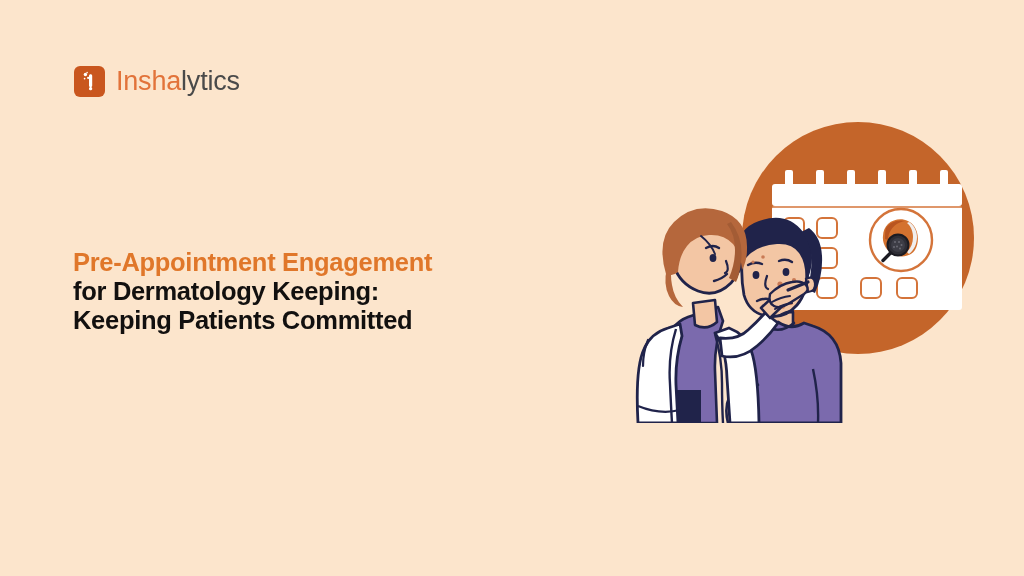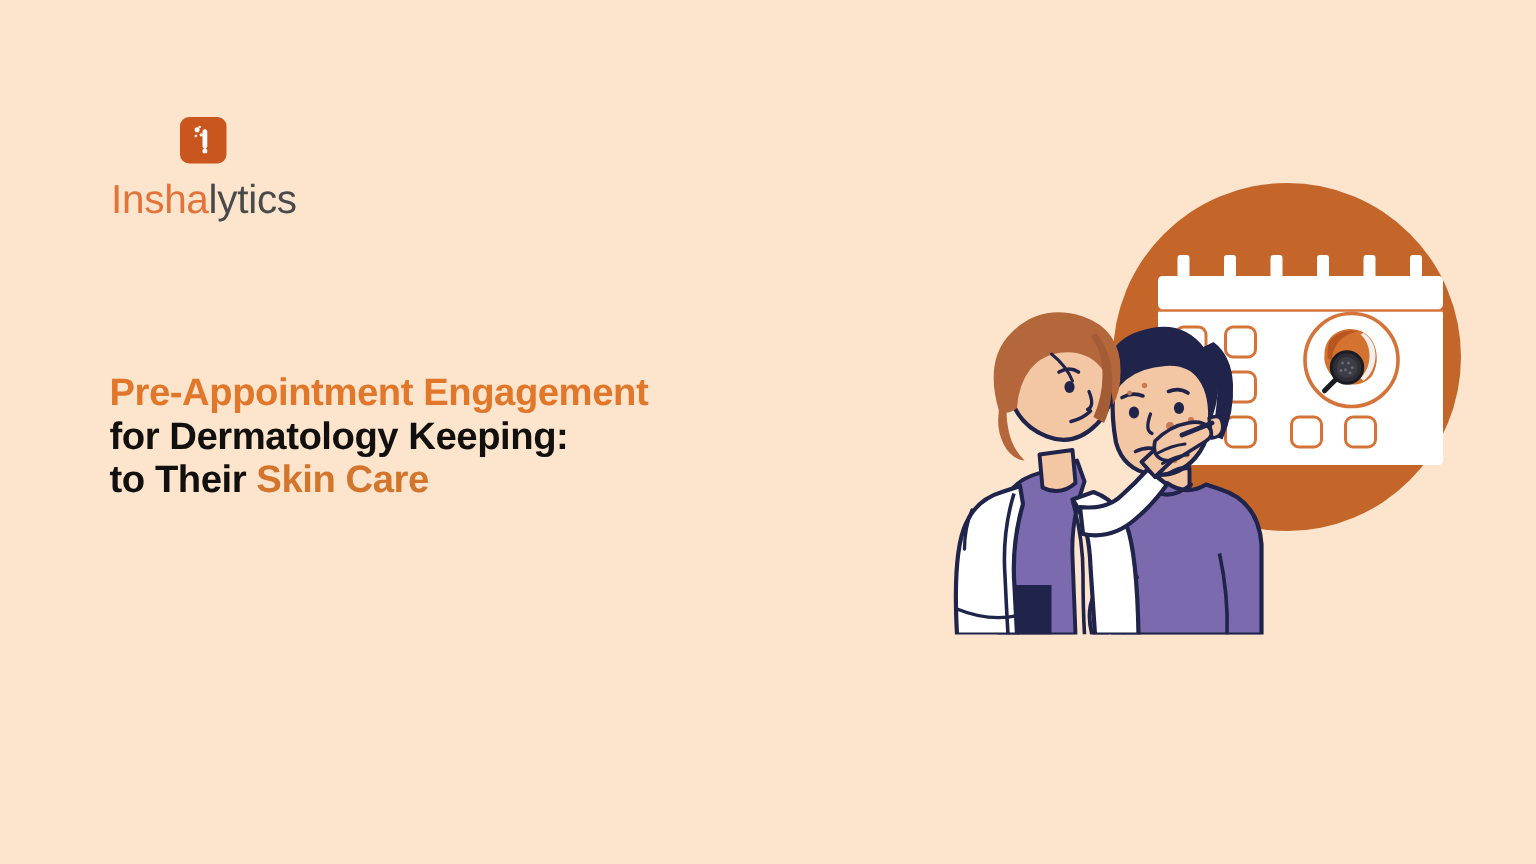--- a/index.html
+++ b/index.html
@@ -6,22 +6,22 @@
   body{
     width:1024px;height:576px;overflow:hidden;
     font-family:"Liberation Sans", sans-serif;
     background:#fce5cc;
     position:relative;
   }
   .banner{position:absolute;inset:0;background:#fce5cc;}
 
   
   .logo{
-    position:absolute;left:74px;top:78px;
-    display:flex;align-items:center;gap:11px;flex-direction:column;
+    position:absolute;left:74px;top:66px;
+    display:flex;align-items:center;gap:11px;
   }
   .logo-mark{
     width:31px;height:31px;border-radius:6px;
     background:#c9561e;
     display:flex;align-items:center;justify-content:center;
     flex:0 0 auto;
   }
   .logo-mark svg{display:block;}
   .logo-text{
     font-size:27px;font-weight:400;letter-spacing:-0.2px;
@@ -70,21 +70,21 @@
       </svg>
     </span>
     <span class="logo-text">
       <span class="part-a">Insha</span><span class="part-b">lytics</span>
     </span>
   </div>
 
   <h1 class="headline">
     <span class="ln hl-orange">Pre-Appointment Engagement</span>
     <span class="ln hl-dark">for Dermatology Keeping:</span>
-    <span class="ln"><span class="hl-dark">to Their </span><span class="hl-skin">Skin Care</span></span>
+    <span class="ln hl-dark">Keeping Patients Committed</span>
   </h1>
 
   <div class="illus">
     <svg viewBox="0 0 380 305" aria-hidden="true">
 
       <circle cx="238" cy="120" r="116" fill="#c4652a"></circle>
 
       <g>
 
         <g fill="#ffffff">

